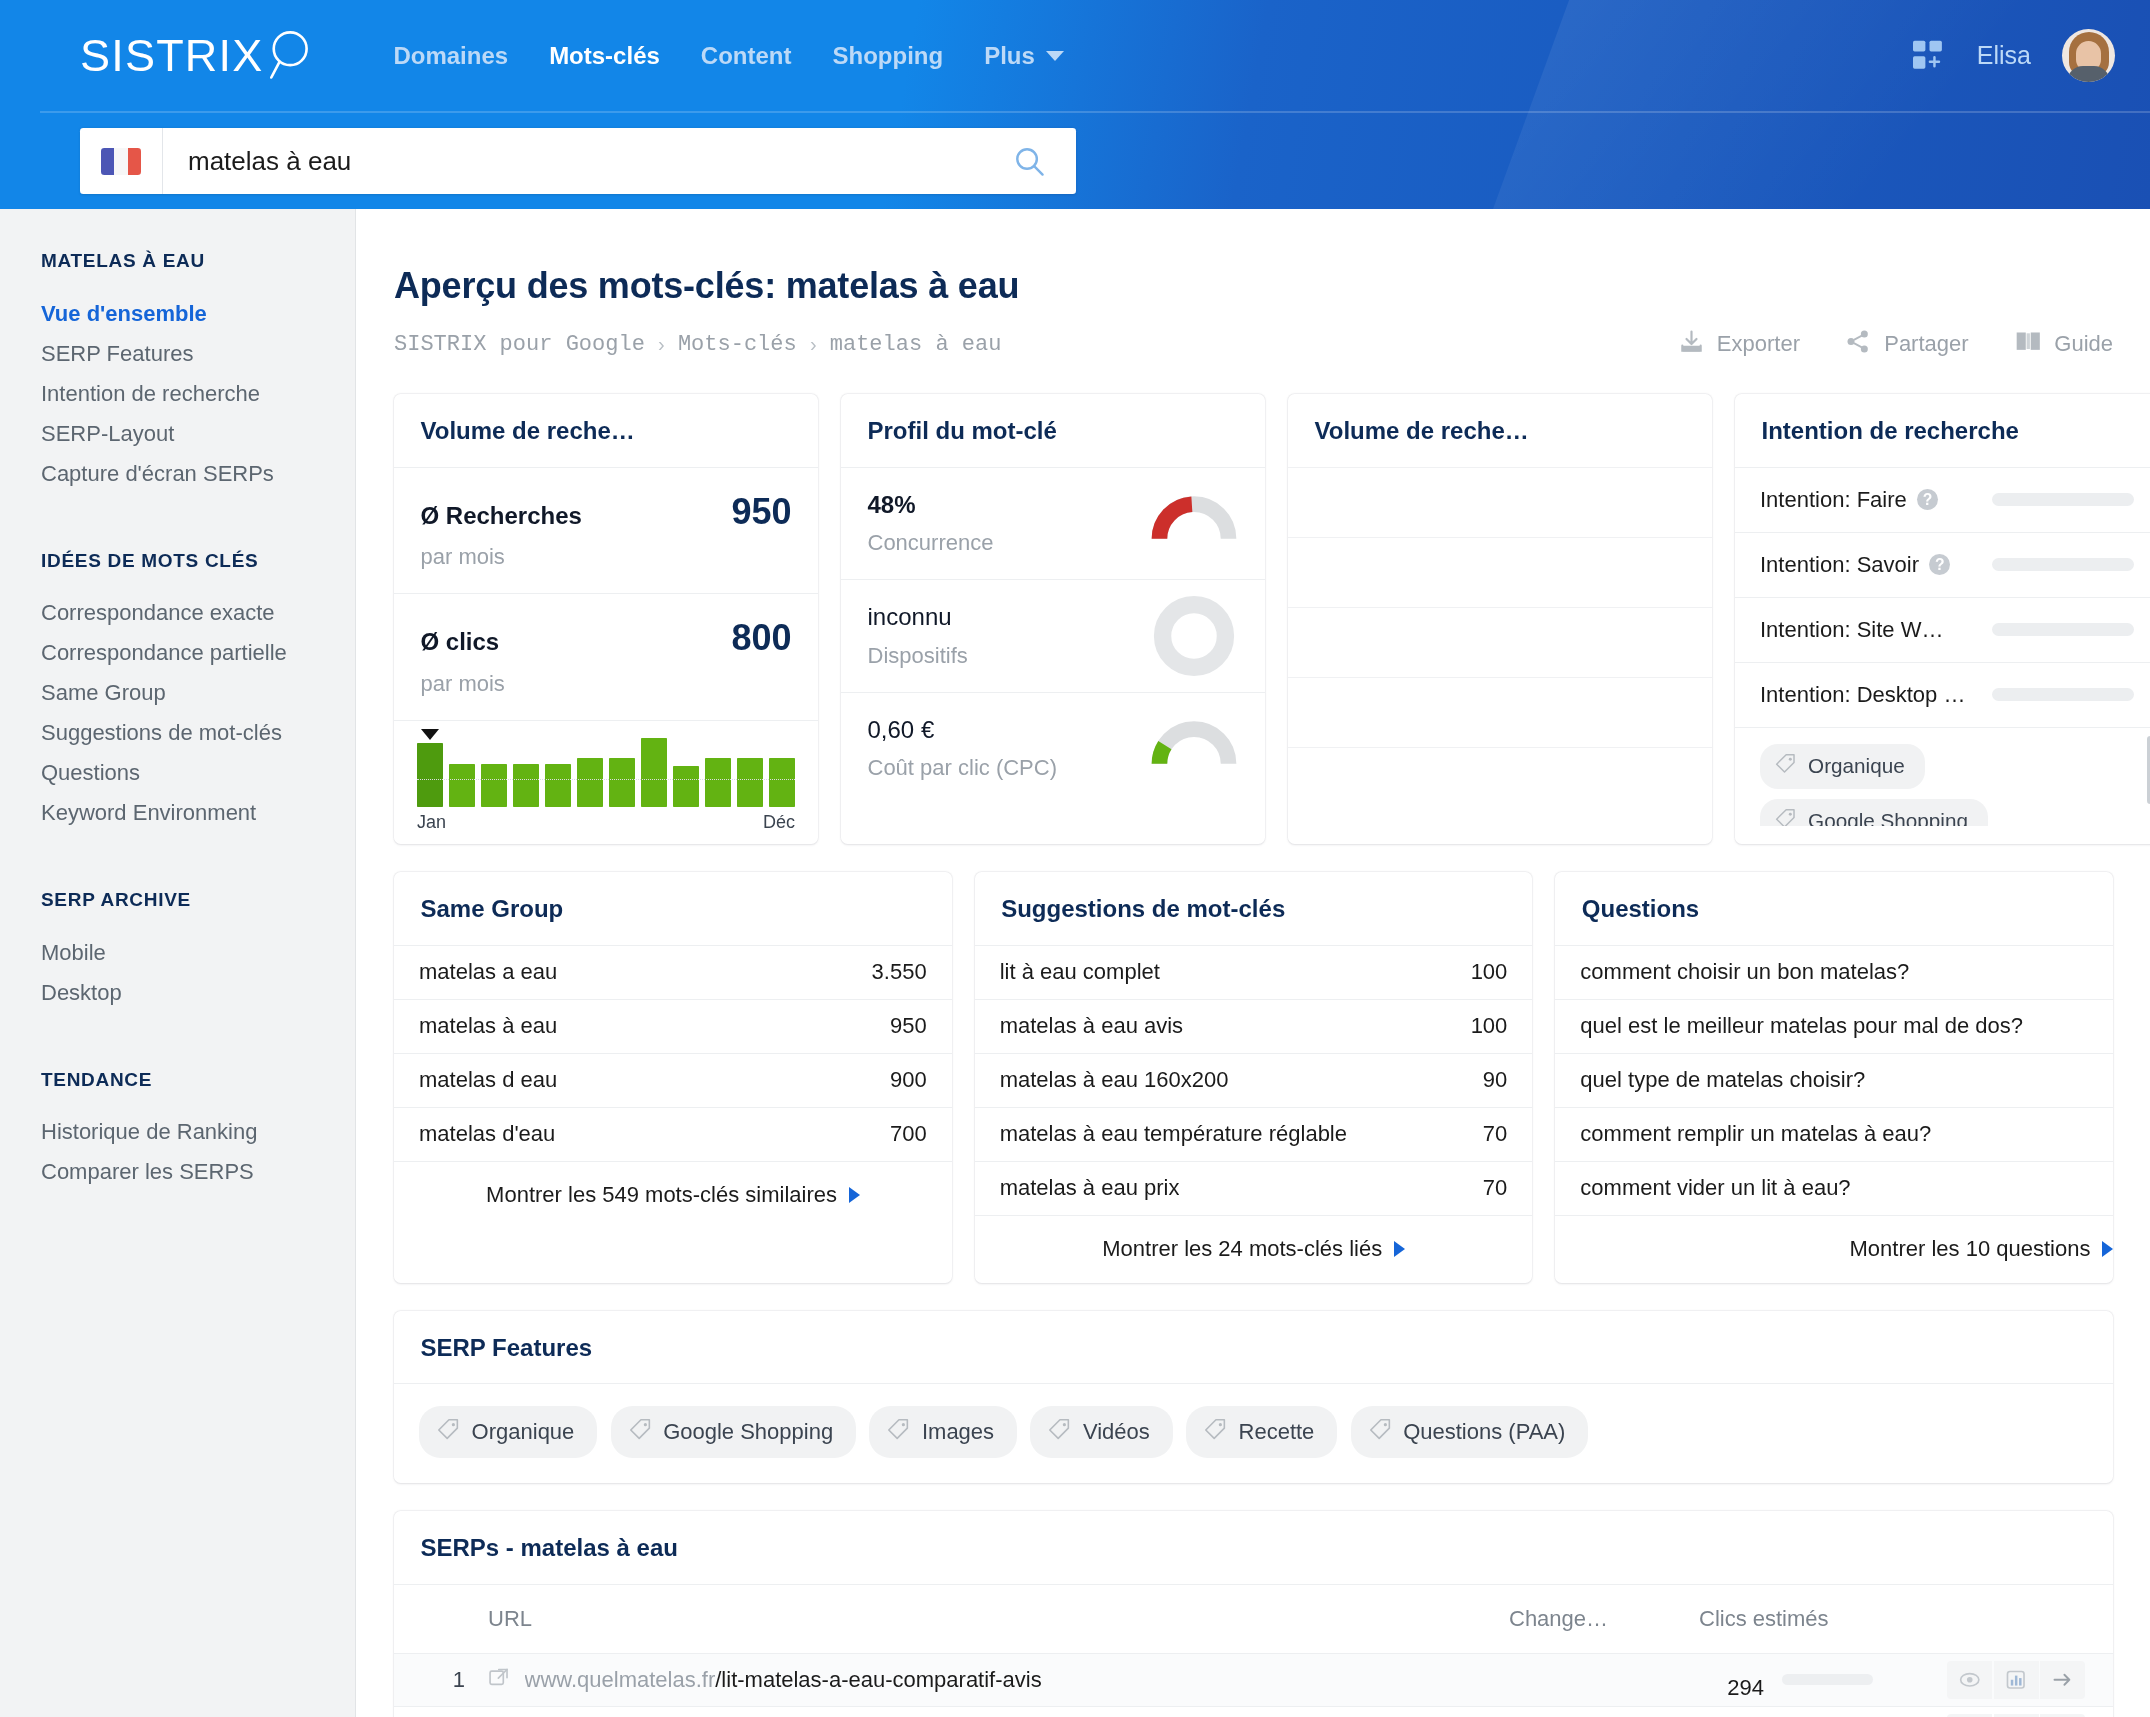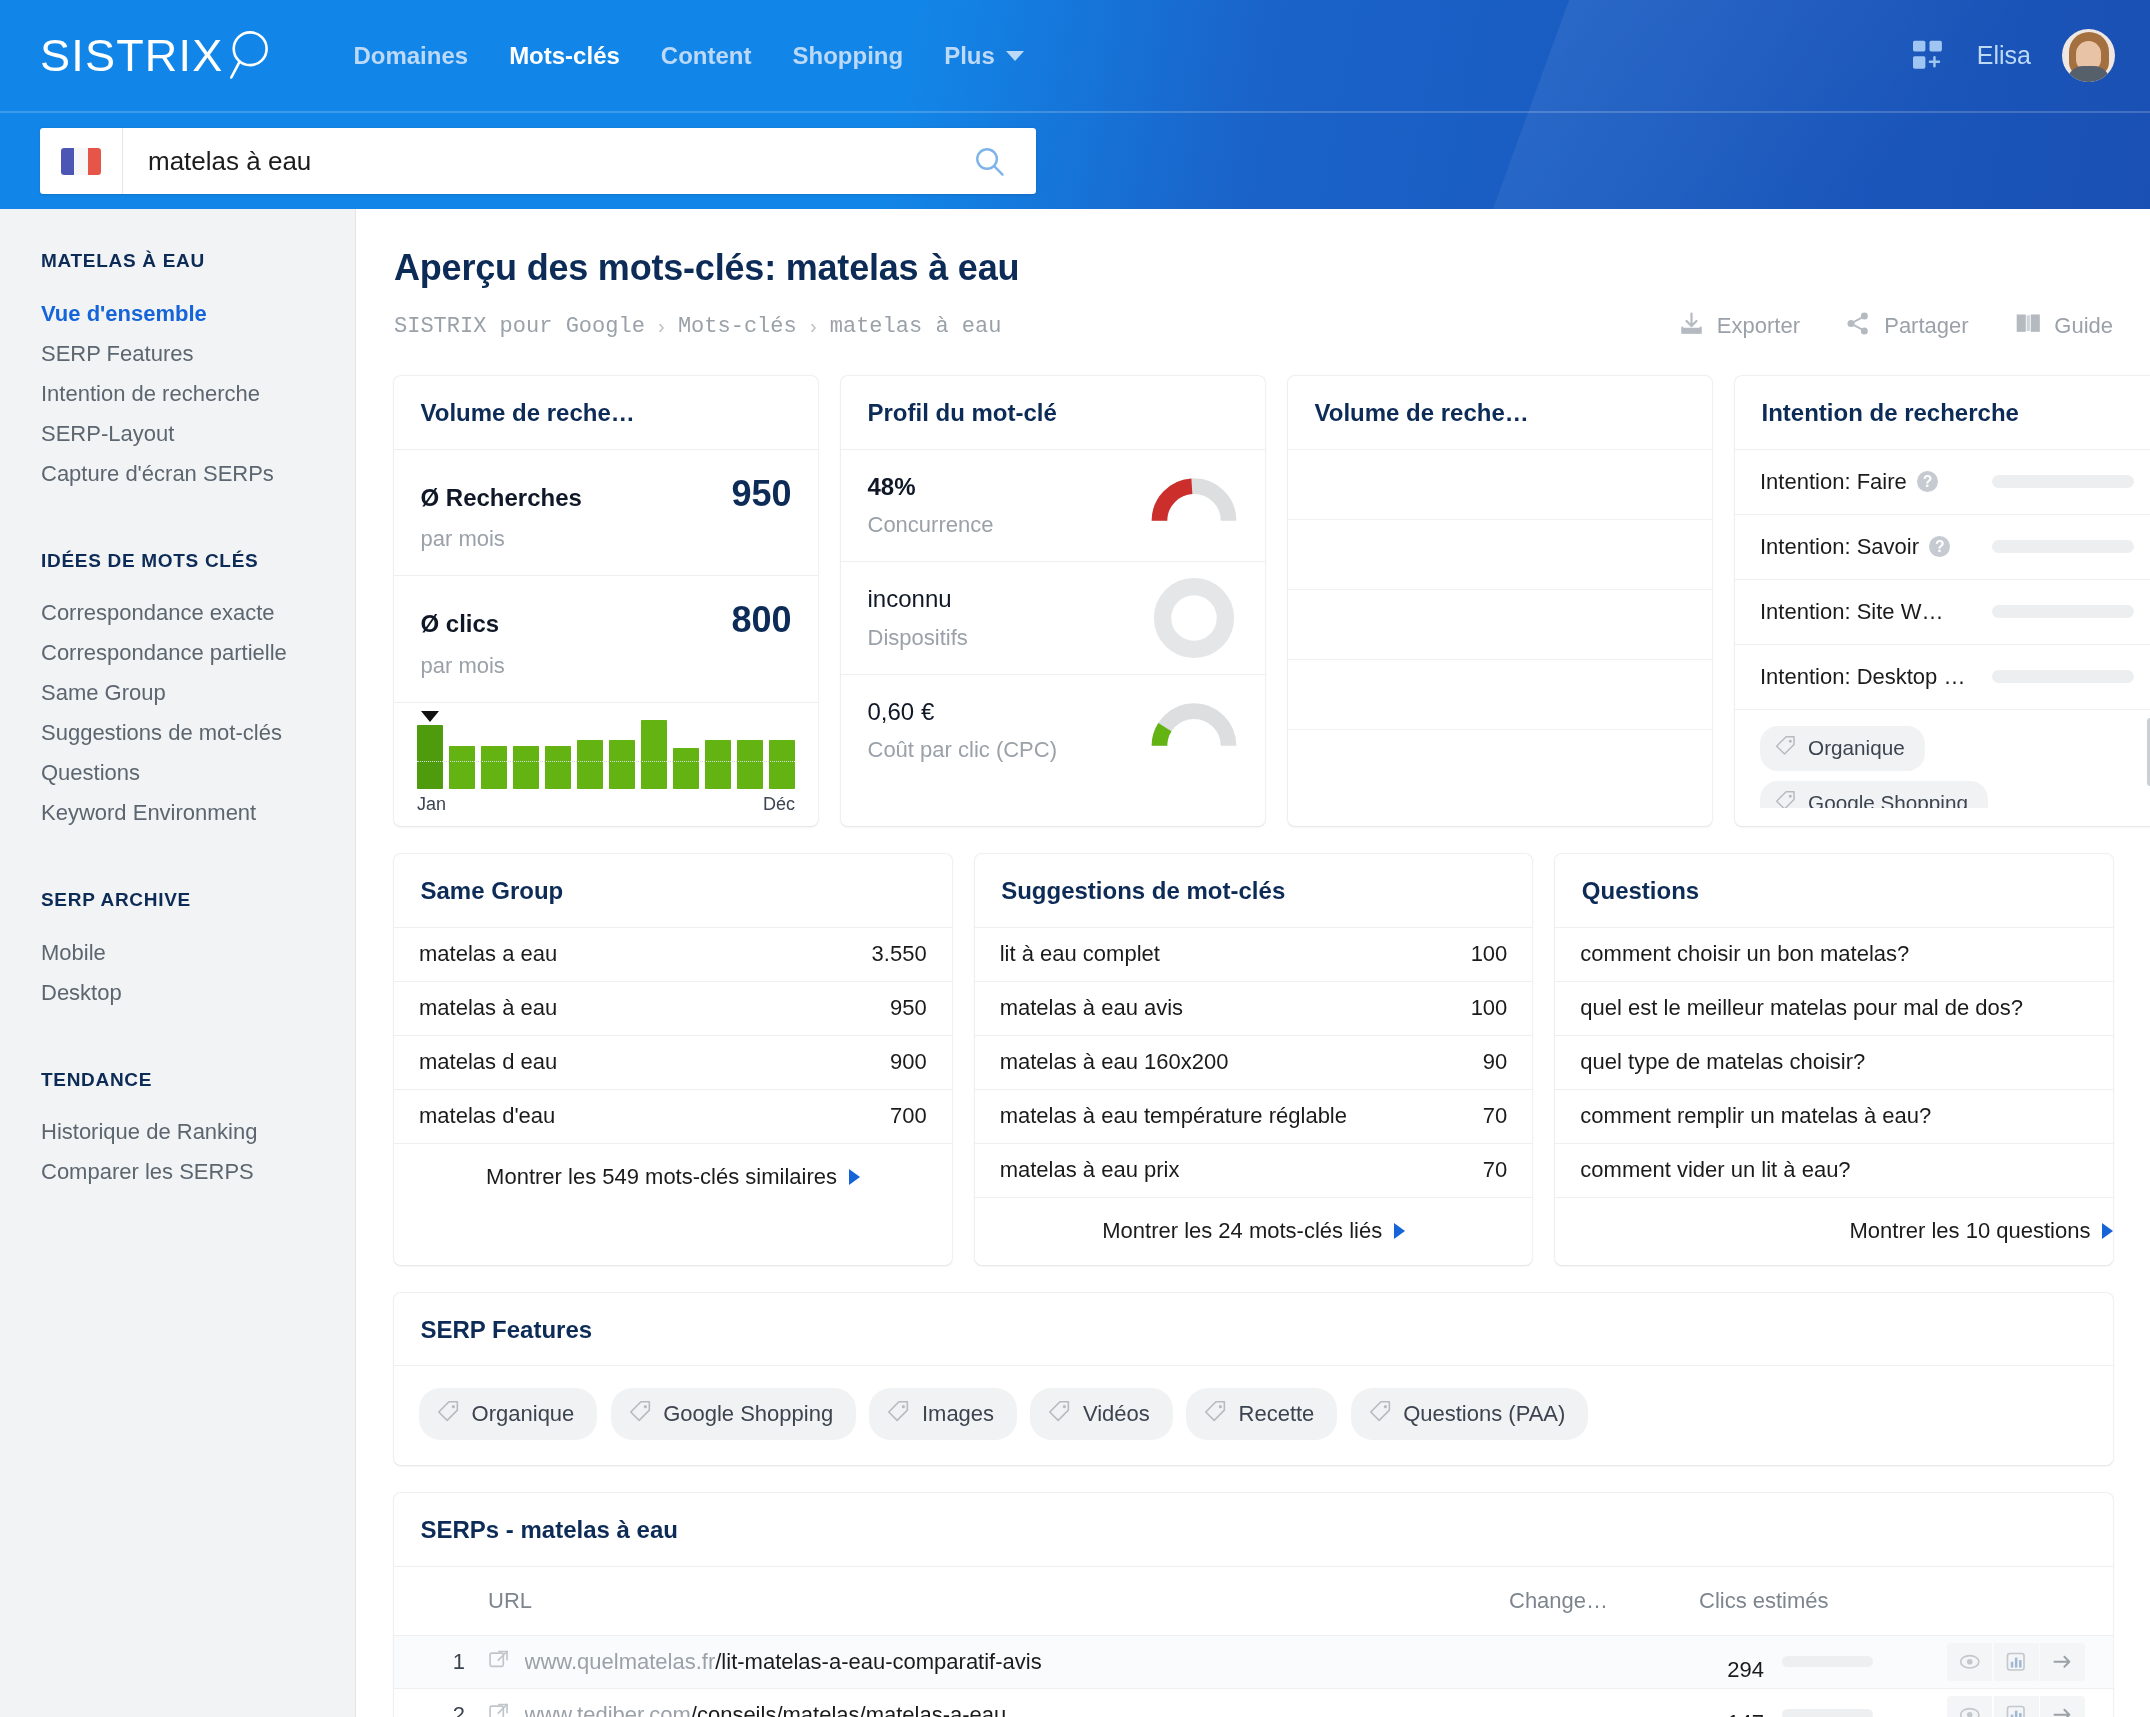--- a/index.html
+++ b/index.html
@@ -10,20 +10,21 @@
     color: #0d2b57;
     overflow: hidden;
   }
 
   
   .header {
     position: relative;
     height: 209px;
     background: linear-gradient(100deg, #1286e8 0%, #1286e8 42%, #1a63c9 58%, #1a50b4 100%);
     overflow: hidden;
+    padding-left: 40px;
   }
   .header-sheen {
     position: absolute; top: 0; left: 1530px; width: 744px; height: 215px;
     background: linear-gradient(115deg, rgba(255,255,255,0.07) 0%, rgba(255,255,255,0.0) 55%);
     transform: skewX(-20deg);
     pointer-events: none;
   }
   .topbar {
     position: relative;
     height: 111px;
@@ -174,21 +175,21 @@
     cursor: pointer;
     white-space: nowrap;
   }
   .side-link.active { color: #1565d8; font-weight: 700; }
   .side-spacer { height: 38px; }
 
   
   .main {
     flex: 1;
     background: #ffffff;
-    padding: 38px 38px 0 38px;
+    padding: 56px 38px 0 38px;
     min-width: 0;
   }
   .page-title {
     font-size: 36px;
     font-weight: 700;
     color: #0d2b57;
     letter-spacing: -0.2px;
   }
   .crumbrow {
     display: flex;

